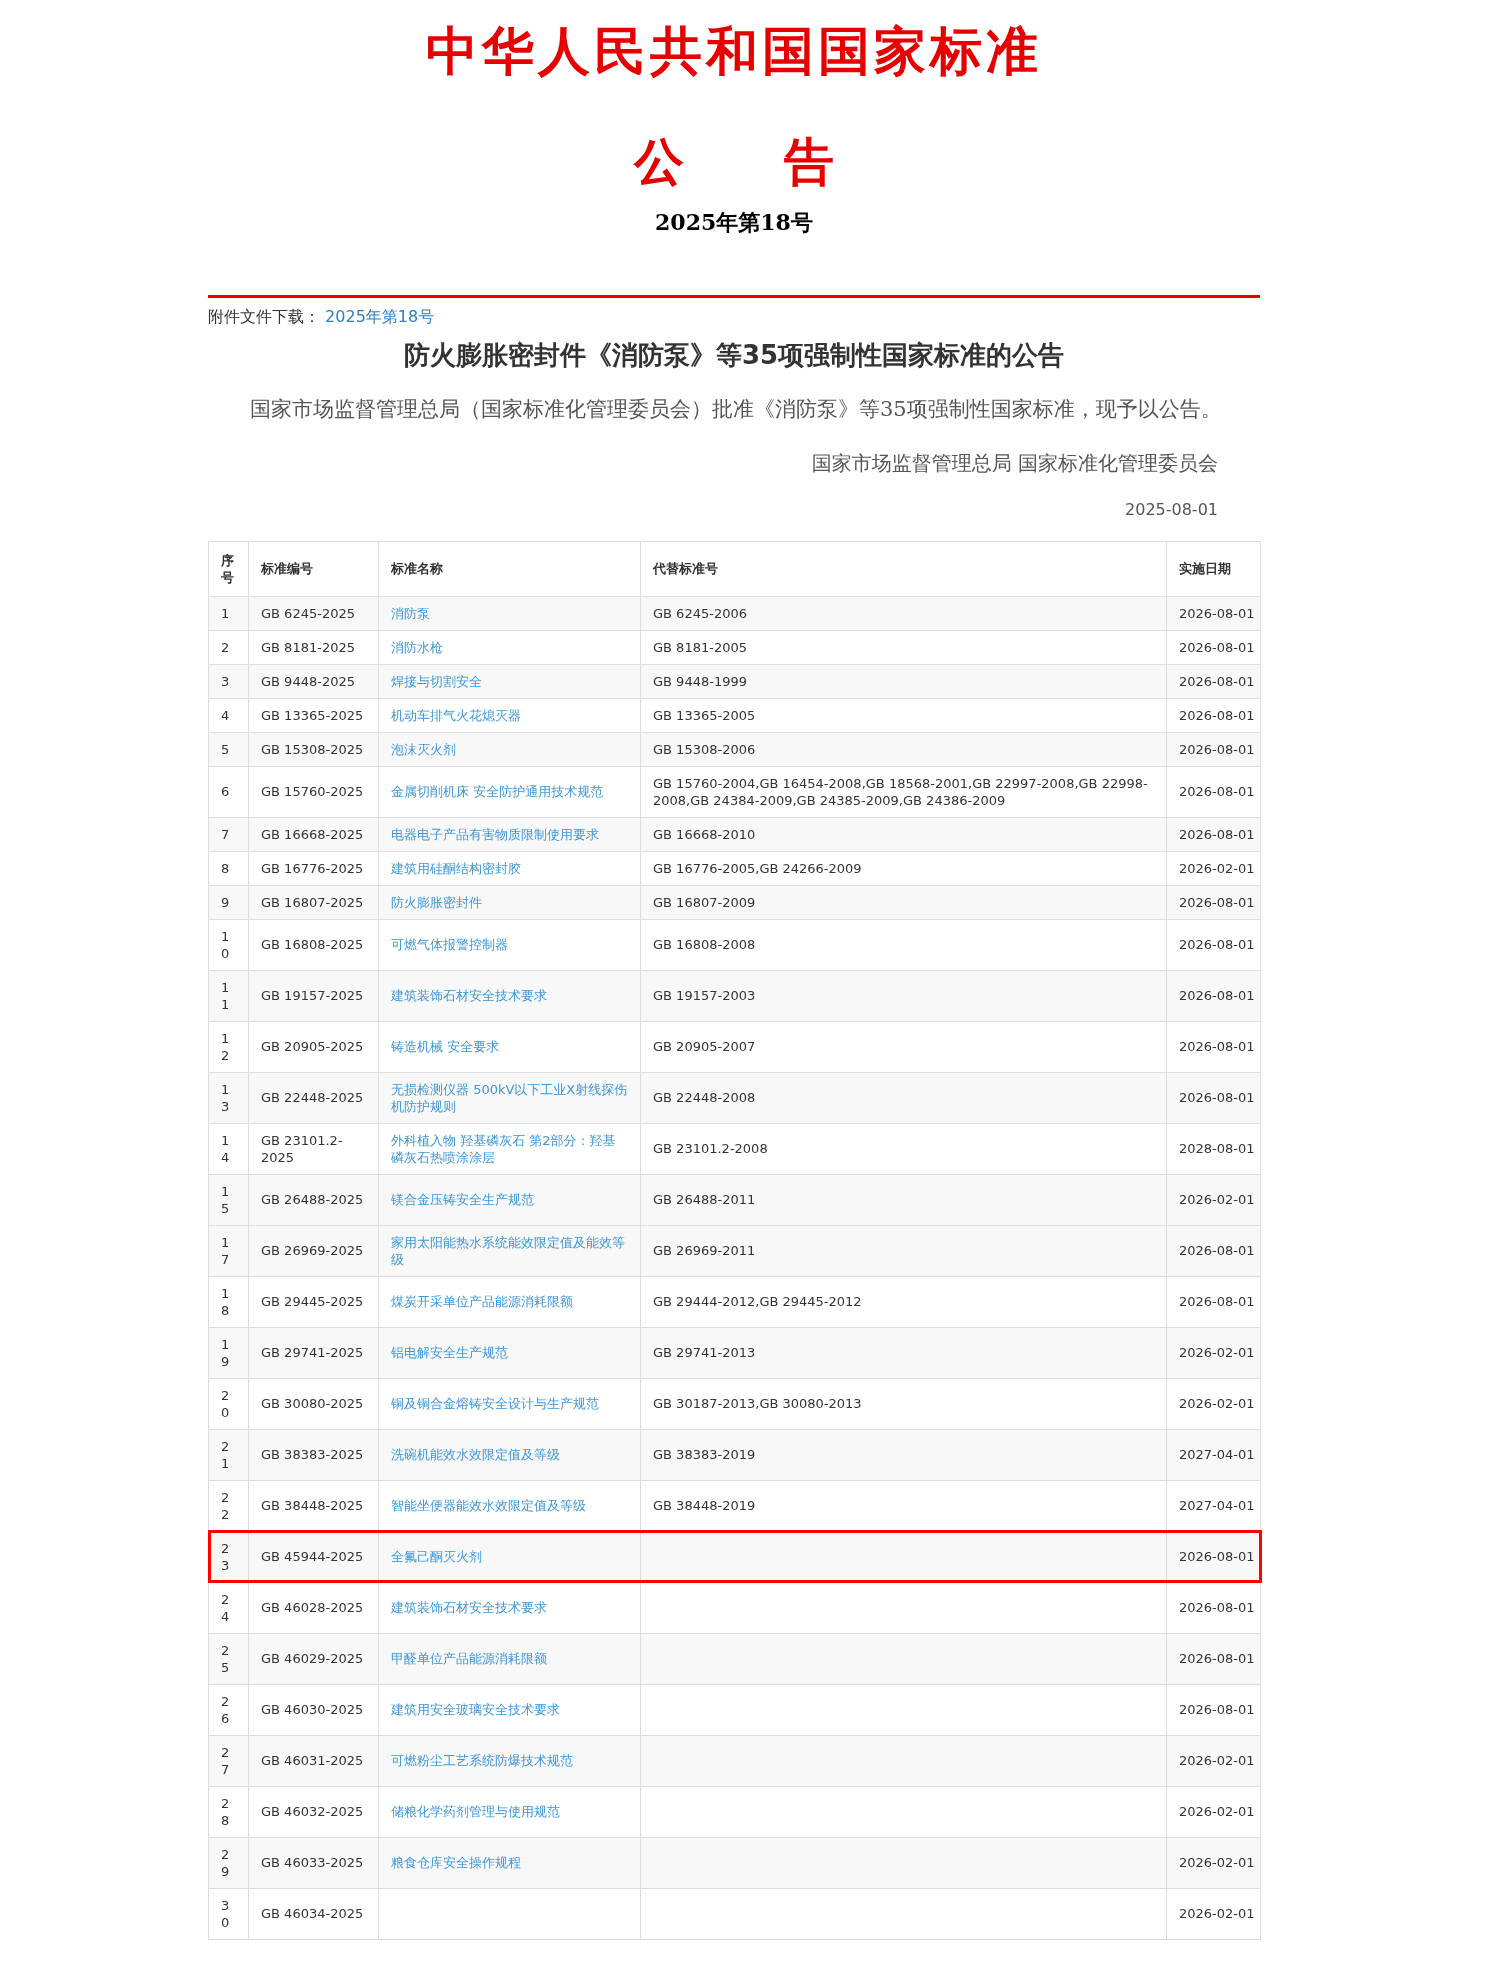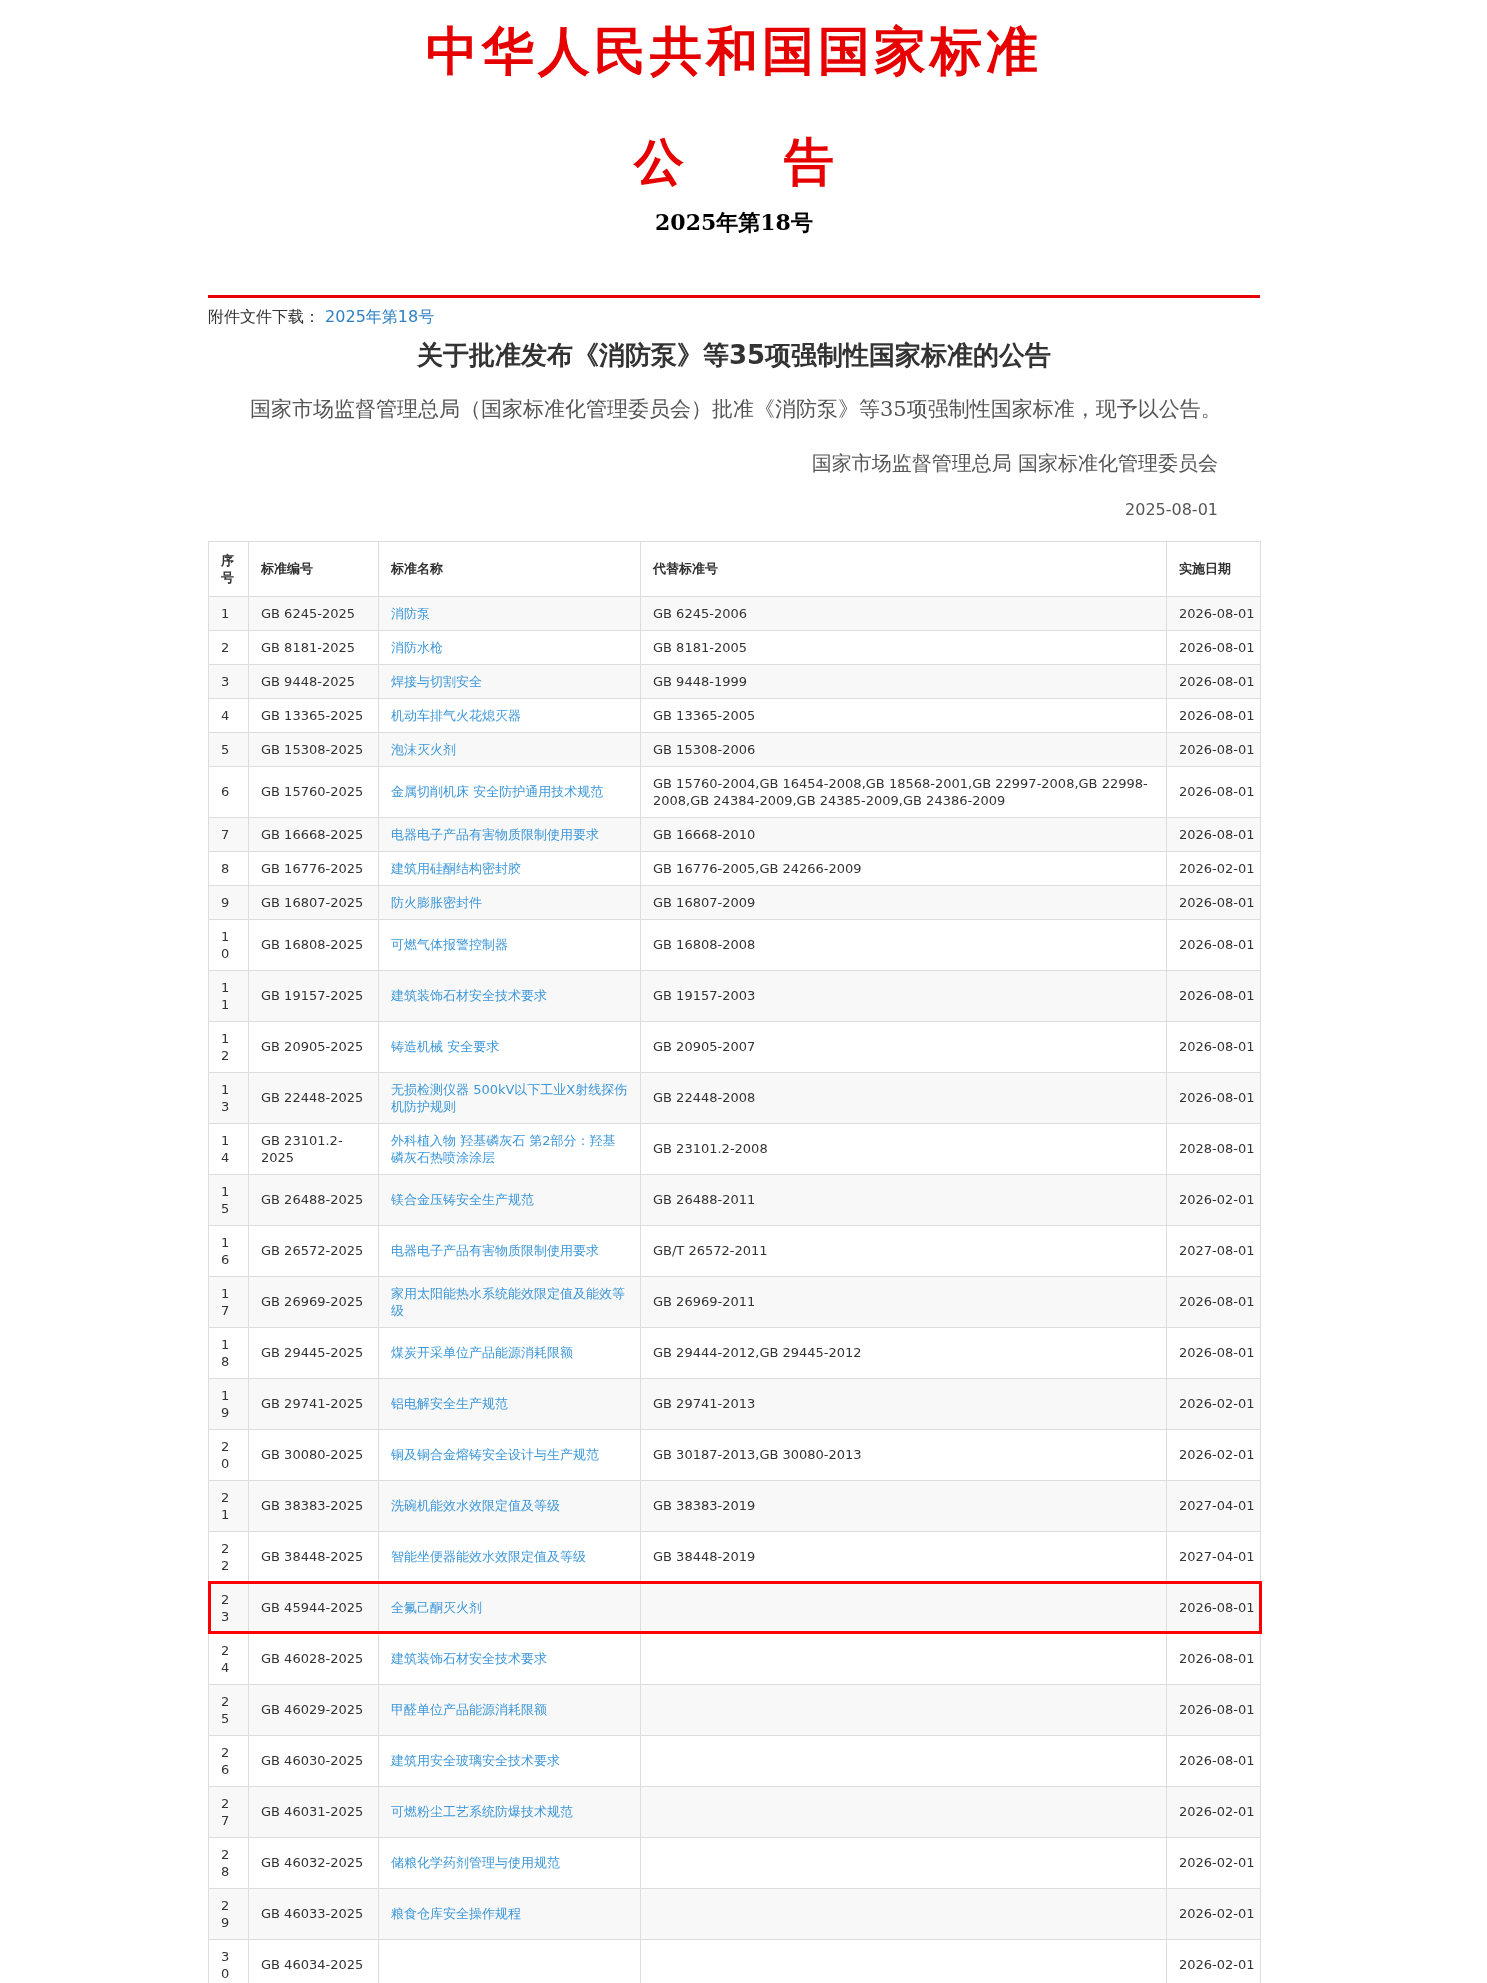--- a/index.html
+++ b/index.html
@@ -47,21 +47,21 @@
 
   <div class="sub-title">公　　告</div>
 
   <div class="issue-no">2025年第18号</div>
 
   <div class="attach-bar">
     <span>附件文件下载：</span>
     <a>2025年第18号</a>
   </div>
 
-  <h2 class="notice-title">关于批准发布《消防泵》等35项强制性国家标准的公告</h2>
+  <h2 class="notice-title">防火膨胀密封件《消防泵》等35项强制性国家标准的公告</h2>
 
   <p class="notice-body">国家市场监督管理总局（国家标准化管理委员会）批准《消防泵》等35项强制性国家标准，现予以公告。</p>
 
   <div class="issuer-line">国家市场监督管理总局 国家标准化管理委员会</div>
 
   <div class="issue-date">2025-08-01</div>
 
   <table class="std">
     <colgroup>
       <col style="width:40px">
@@ -178,27 +178,20 @@
           <td>GB 23101.2-2008</td>
           <td class="date-cell">2028-08-01</td>
         </tr>
         <tr class="alt">
           <td>15</td>
           <td>GB 26488-2025</td>
           <td><a class="std-link">镁合金压铸安全生产规范</a></td>
           <td>GB 26488-2011</td>
           <td class="date-cell">2026-02-01</td>
         </tr>
-        <tr>
-          <td>16</td>
-          <td>GB 26572-2025</td>
-          <td><a class="std-link">电器电子产品有害物质限制使用要求</a></td>
-          <td>GB/T 26572-2011</td>
-          <td class="date-cell">2027-08-01</td>
-        </tr>
         <tr class="alt">
           <td>17</td>
           <td>GB 26969-2025</td>
           <td><a class="std-link">家用太阳能热水系统能效限定值及能效等级</a></td>
           <td>GB 26969-2011</td>
           <td class="date-cell">2026-08-01</td>
         </tr>
         <tr>
           <td>18</td>
           <td>GB 29445-2025</td>

